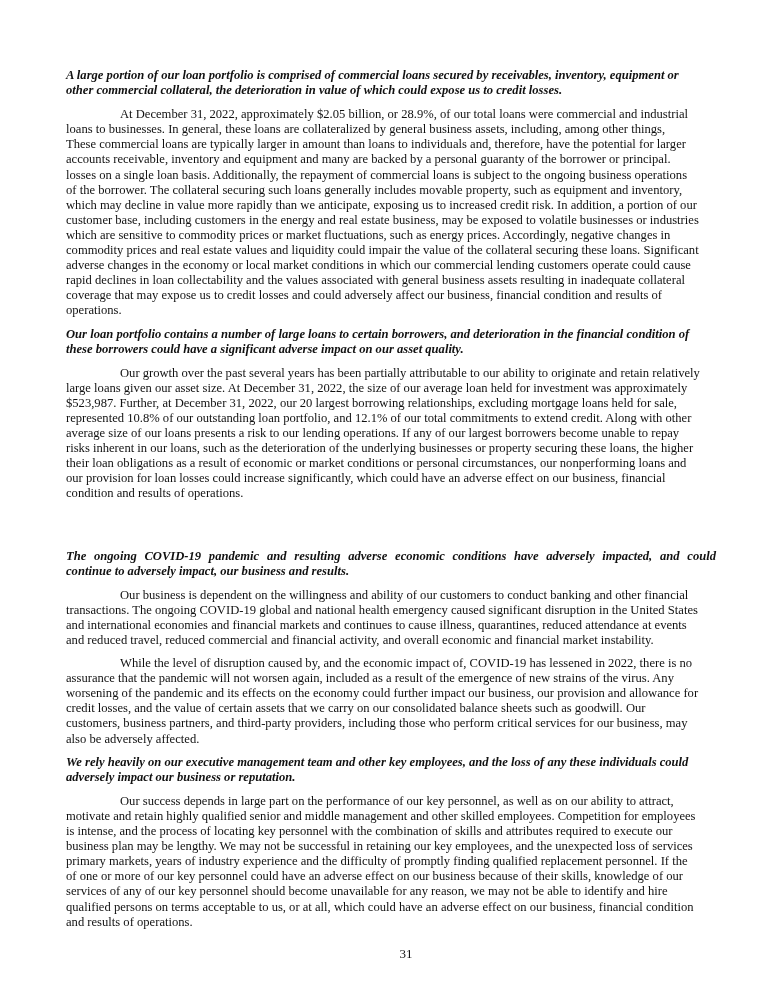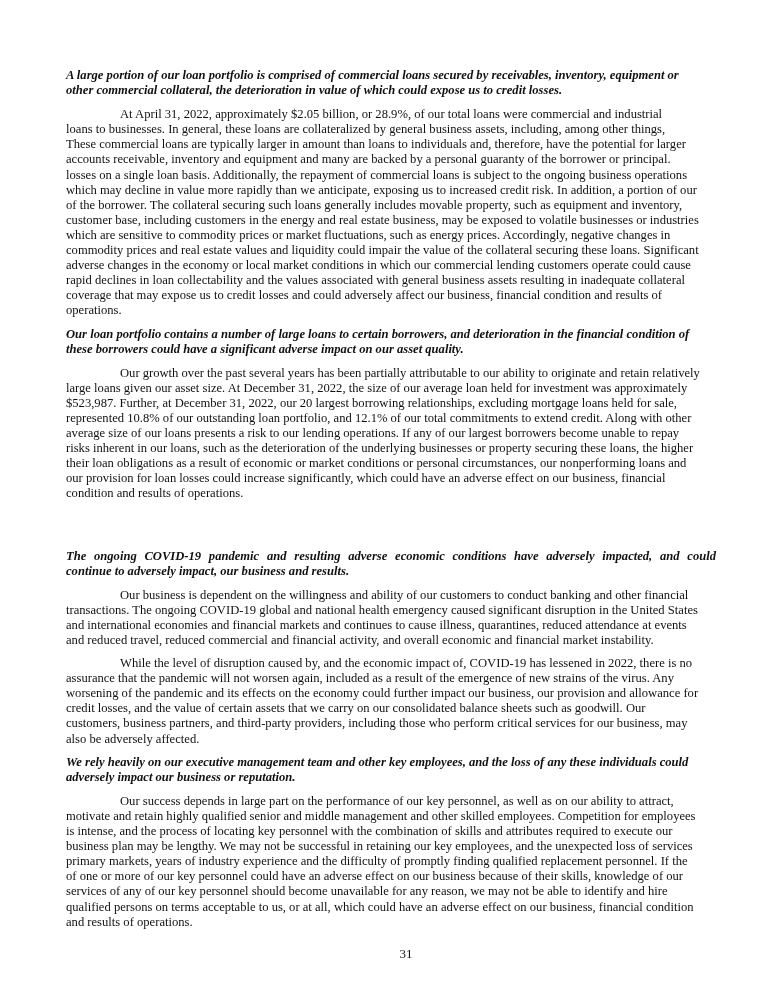--- a/index.html
+++ b/index.html
@@ -28,27 +28,27 @@
 <body>
 
 <div class="page">
 
   <section>
     <div class="heading">
       <span class="line">A large portion of our loan portfolio is comprised of commercial loans secured by receivables, inventory, equipment or</span>
       <span class="line">other commercial collateral, the deterioration in value of which could expose us to credit losses.</span>
     </div>
     <div class="para">
-      <span class="line indent">At April 31, 2022, approximately $2.05 billion, or 28.9%, of our total loans were commercial and industrial</span>
+      <span class="line indent">At December 31, 2022, approximately $2.05 billion, or 28.9%, of our total loans were commercial and industrial</span>
       <span class="line">loans to businesses. In general, these loans are collateralized by general business assets, including, among other things,</span>
       <span class="line">These commercial loans are typically larger in amount than loans to individuals and, therefore, have the potential for larger</span>
       <span class="line">accounts receivable, inventory and equipment and many are backed by a personal guaranty of the borrower or principal.</span>
       <span class="line">losses on a single loan basis. Additionally, the repayment of commercial loans is subject to the ongoing business operations</span>
+      <span class="line">of the borrower. The collateral securing such loans generally includes movable property, such as equipment and inventory,</span>
       <span class="line">which may decline in value more rapidly than we anticipate, exposing us to increased credit risk. In addition, a portion of our</span>
-      <span class="line">of the borrower. The collateral securing such loans generally includes movable property, such as equipment and inventory,</span>
       <span class="line">customer base, including customers in the energy and real estate business, may be exposed to volatile businesses or industries</span>
       <span class="line">which are sensitive to commodity prices or market fluctuations, such as energy prices. Accordingly, negative changes in</span>
       <span class="line">commodity prices and real estate values and liquidity could impair the value of the collateral securing these loans. Significant</span>
       <span class="line">adverse changes in the economy or local market conditions in which our commercial lending customers operate could cause</span>
       <span class="line">rapid declines in loan collectability and the values associated with general business assets resulting in inadequate collateral</span>
       <span class="line">coverage that may expose us to credit losses and could adversely affect our business, financial condition and results of</span>
       <span class="line">operations.</span>
     </div>
   </section>
 

